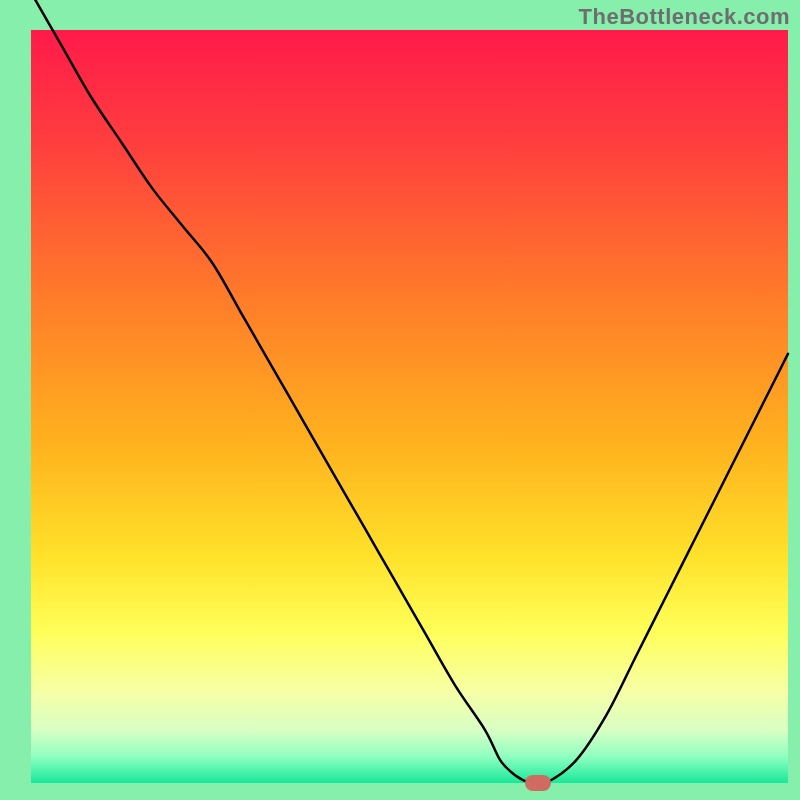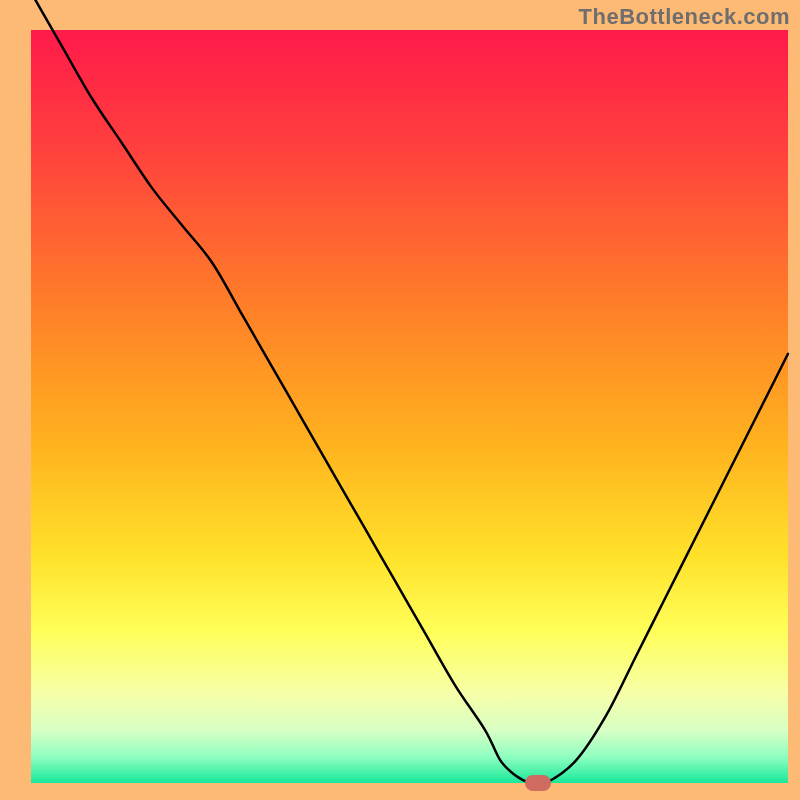--- a/index.html
+++ b/index.html
@@ -7,21 +7,21 @@
     padding: 0;
     width: 800px;
     height: 800px;
     background: #000;
     font-family: Arial, Helvetica, sans-serif;
   }
   .stage {
     position: relative;
     width: 800px;
     height: 800px;
-    background: #fdba74;
+    background: #86efac;
   }
   .watermark {
     position: absolute;
     top: 4px;
     right: 10px;
     color: #6e6e6e;
     font-size: 22px;
     font-weight: 600;
     letter-spacing: 0.5px;
     pointer-events: none;

